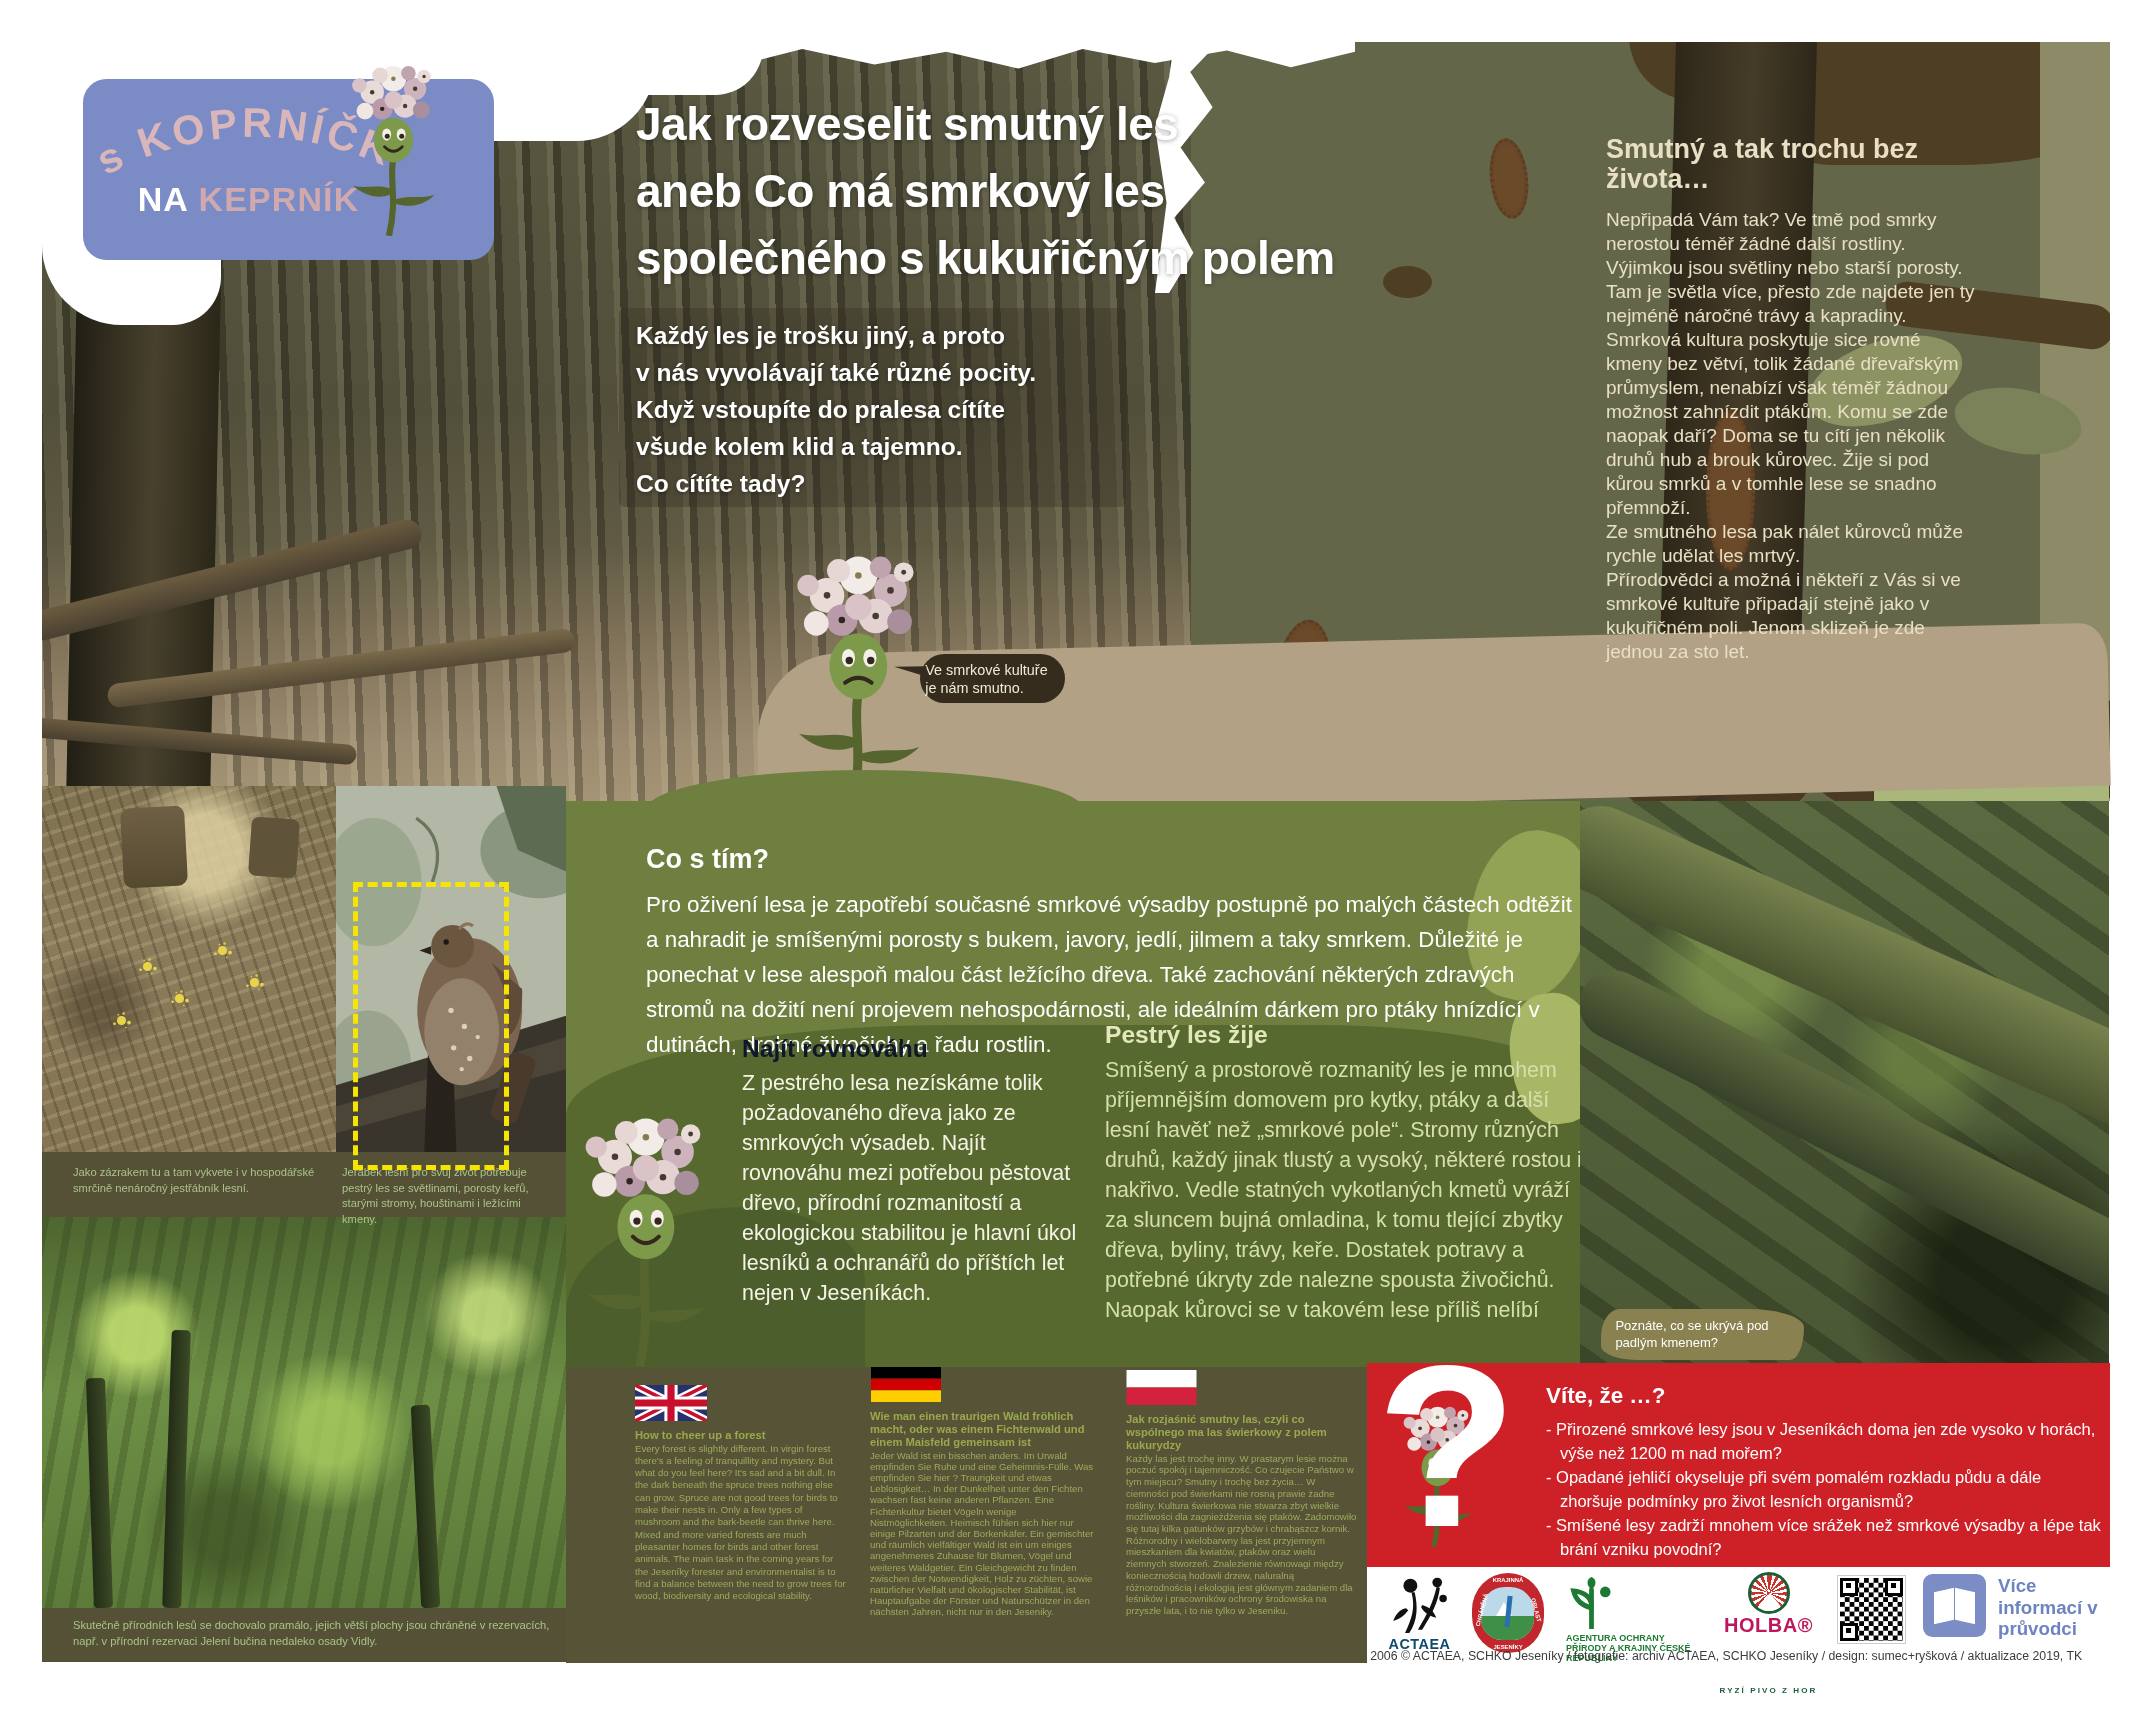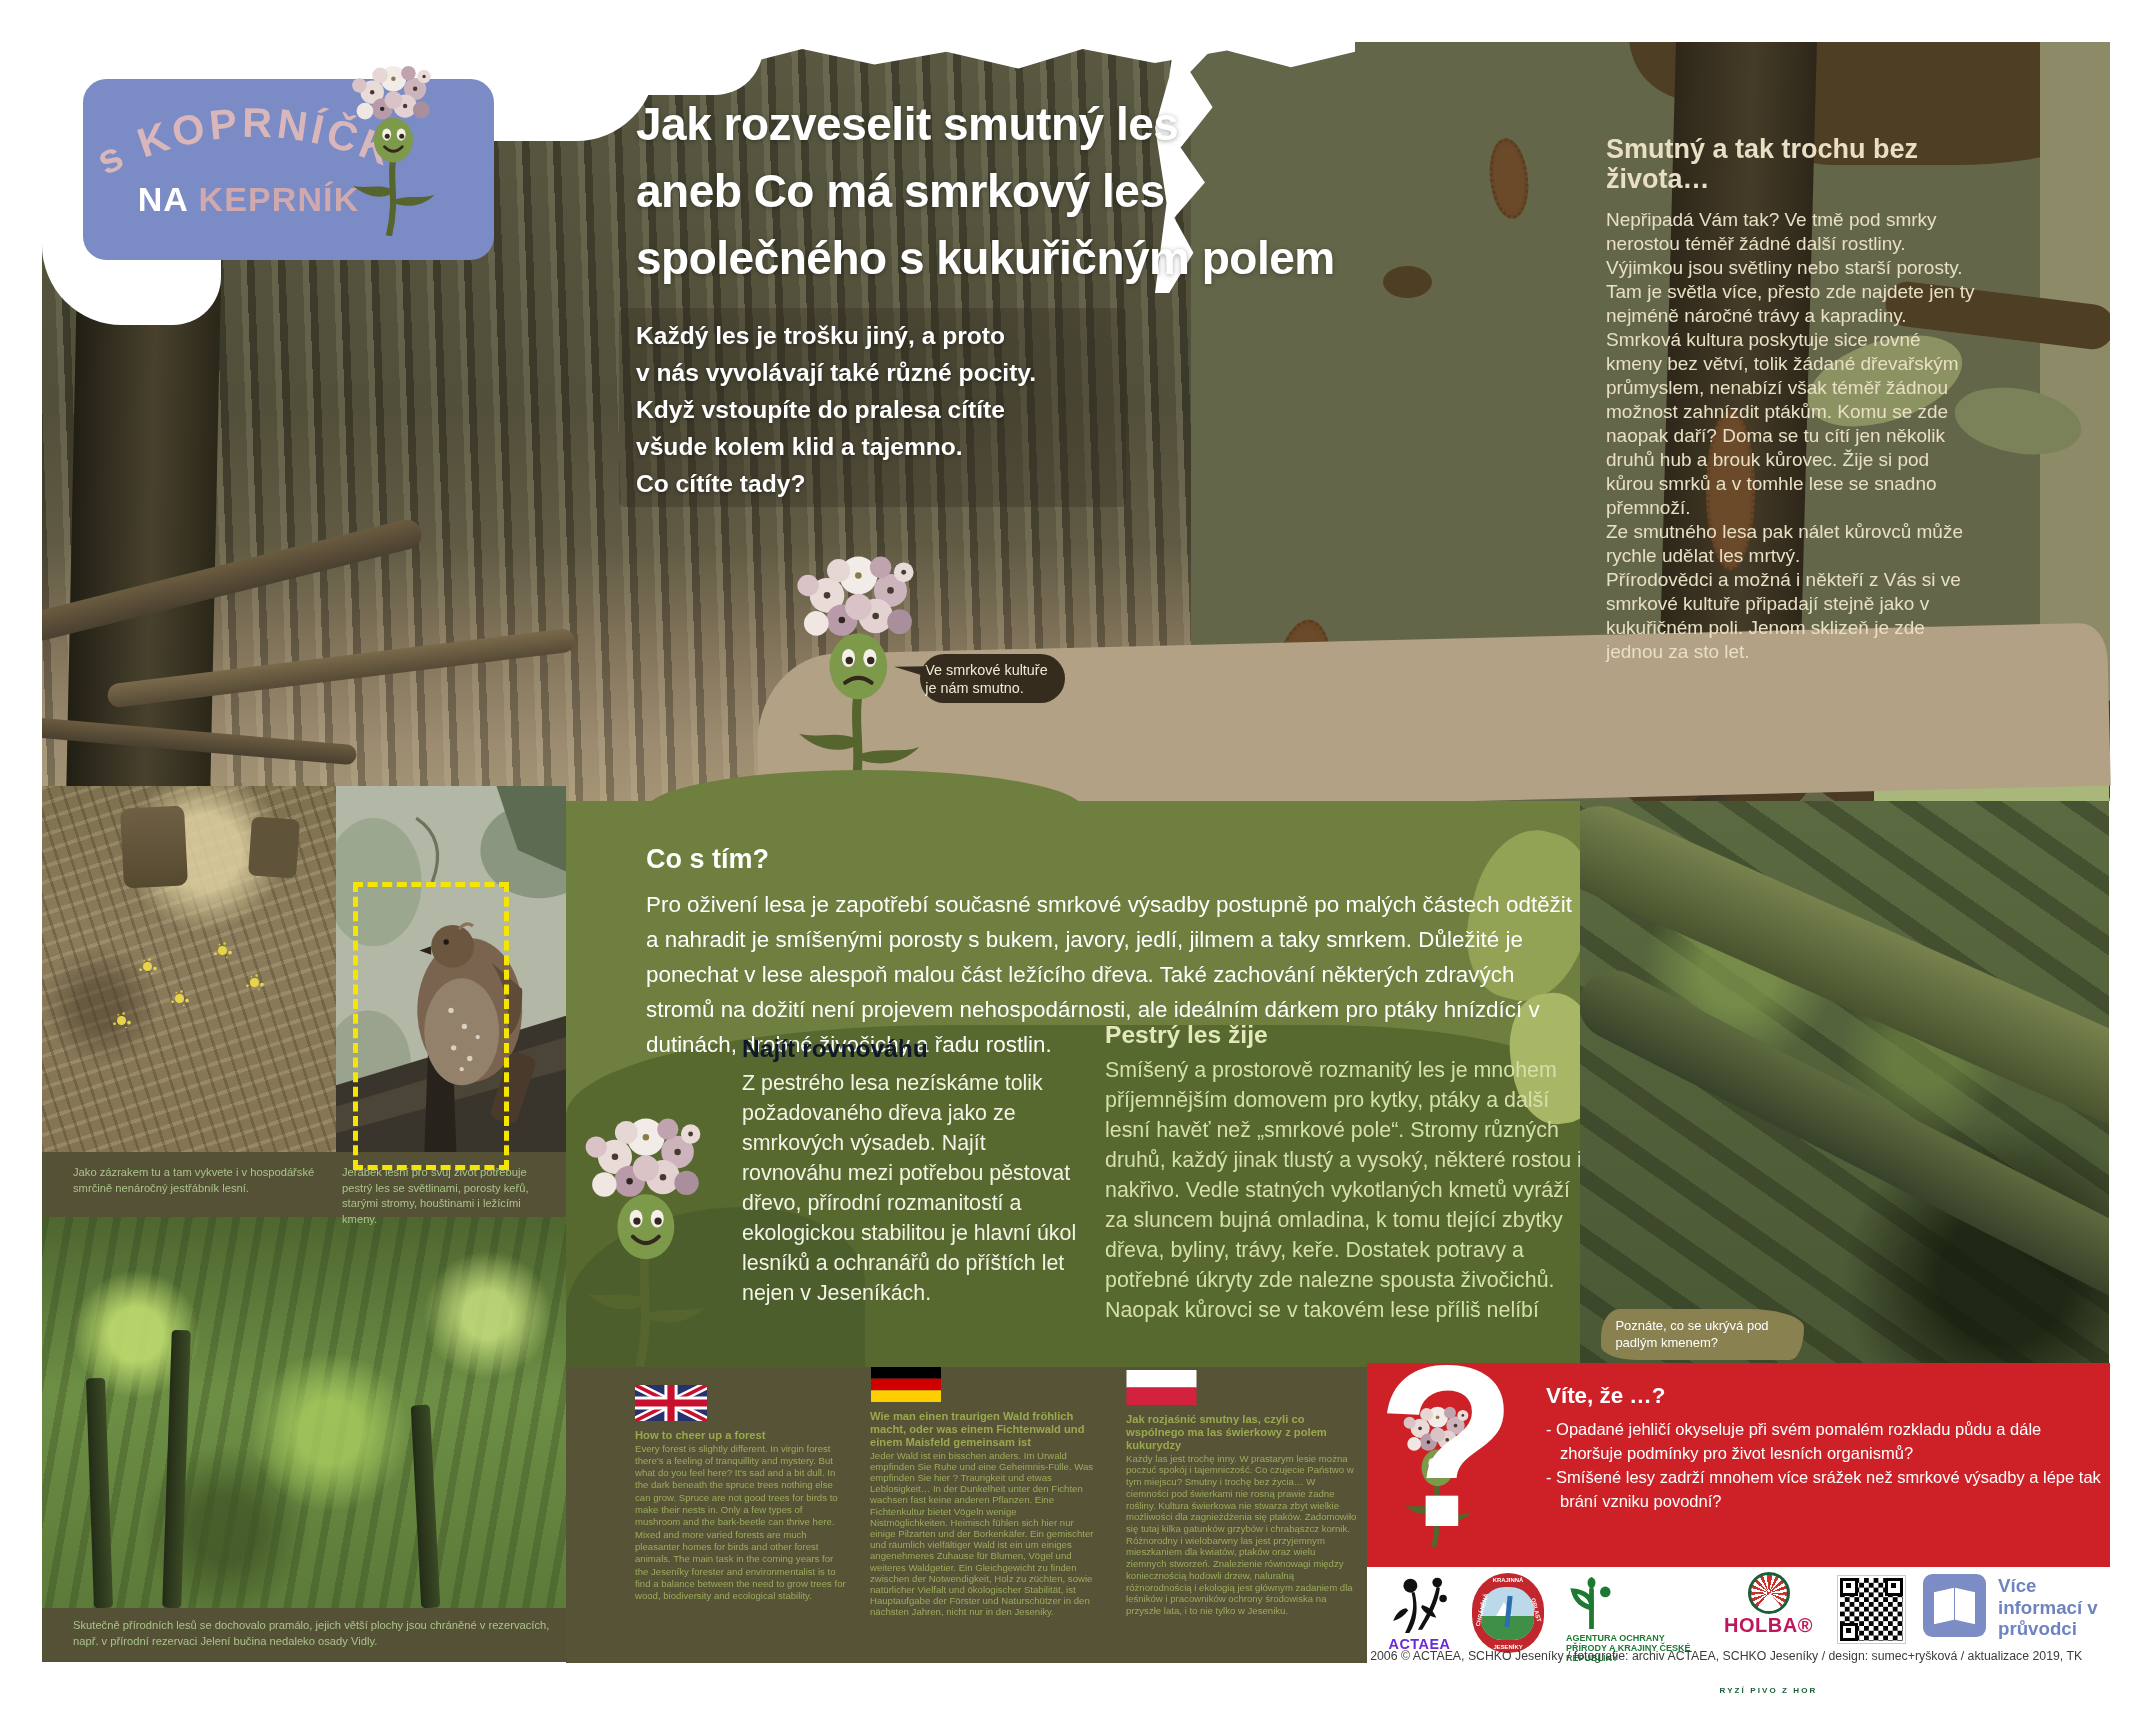--- a/index.html
+++ b/index.html
@@ -150,21 +150,21 @@
   
   .red-box{position:absolute;left:1367px;top:1363px;width:743px;height:204px;background:#ce2127;overflow:hidden;}
   .qmark{position:absolute;left:9.6px;top:-31px;font-size:230px;font-weight:bold;color:#ffffff;z-index:2;line-height:230px;}
   .facts{position:absolute;left:179px;top:20px;width:555px;color:#ffffff;z-index:3;}
   .facts h3{margin:0 0 7.5px 0;font-size:22.4px;}
   .facts .item{font-size:16.5px;line-height:24px;padding-left:14px;text-indent:-14px;}
 
   
   .logos{position:absolute;left:1367px;top:1567px;width:743px;height:96px;background:#ffffff;}
   .actaea{position:absolute;left:15px;top:8.5px;width:75px;text-align:center;}
-  .actaea .label{font-size:14.4px;font-weight:bold;color:#6d28d9;letter-spacing:0.5px;}
+  .actaea .label{font-size:14.4px;font-weight:bold;color:#0c4a6e;letter-spacing:0.5px;}
   .chko{position:absolute;left:105px;top:6.4px;width:72px;height:80px;background:#c1272d;border-radius:50%/46%;overflow:hidden;}
   .chko .inner{position:absolute;left:9px;top:14px;width:53px;height:53px;background:#bcd9ea;border-radius:45% 45% 40% 40%;overflow:hidden;}
   .chko .mtn{position:absolute;left:0;bottom:0;width:53px;height:24.6px;background:#3f8f46;border-radius:0 0 40% 40%;}
   .chko .peak{position:absolute;left:9.6px;bottom:15px;width:0;height:0;border-left:13px solid transparent;border-right:13px solid transparent;border-bottom:23.5px solid #ffffff;}
   .chko .spike{position:absolute;left:24.6px;bottom:13px;width:5.3px;height:31px;background:#2b6fb3;transform:rotate(6deg);}
   .chko .t{position:absolute;color:#ffffff;font-size:5.9px;font-weight:bold;white-space:nowrap;}
   .chko .t1{left:50%;top:3.2px;transform:translateX(-50%);}
   .chko .t2{left:-7.5px;top:34px;transform:rotate(-75deg);}
   .chko .t3{right:-4.3px;top:34px;transform:rotate(75deg);}
   .chko .t4{left:50%;bottom:3.2px;transform:translateX(-50%);}
@@ -510,20 +510,21 @@
     <ellipse cx="96" cy="148" rx="8" ry="11" fill="#f4efe8"></ellipse>
           <circle cx="97" cy="151" r="4.5" fill="#34281e"></circle>
     <ellipse cx="122" cy="148" rx="8" ry="11" fill="#f4efe8"></ellipse>
           <circle cx="123" cy="151" r="4.5" fill="#34281e"></circle>
     <path d="M92,170 Q108,186 124,170" stroke="#34281e" stroke-width="5" fill="none" stroke-linecap="round"></path>
   </svg>
       </div>
     <div class="qmark">?</div>
     <div class="facts">
       <h3>Víte, že …?</h3>
+      <div class="item">- Přirozené smrkové lesy jsou v Jeseníkách doma jen zde vysoko v horách, výše než 1200 m nad mořem?</div>
       <div class="item">- Opadané jehličí okyseluje při svém pomalém rozkladu půdu a dále zhoršuje podmínky pro život lesních organismů?</div>
       <div class="item">- Smíšené lesy zadrží mnohem více srážek než smrkové výsadby a lépe tak brání vzniku povodní?</div>
     </div>
   </div>
 
   <div class="logos">
     <div class="actaea">
       <svg width="59" height="58" viewBox="0 0 110 108">
         <g fill="#111111">
           <circle cx="38" cy="18" r="13"></circle>

